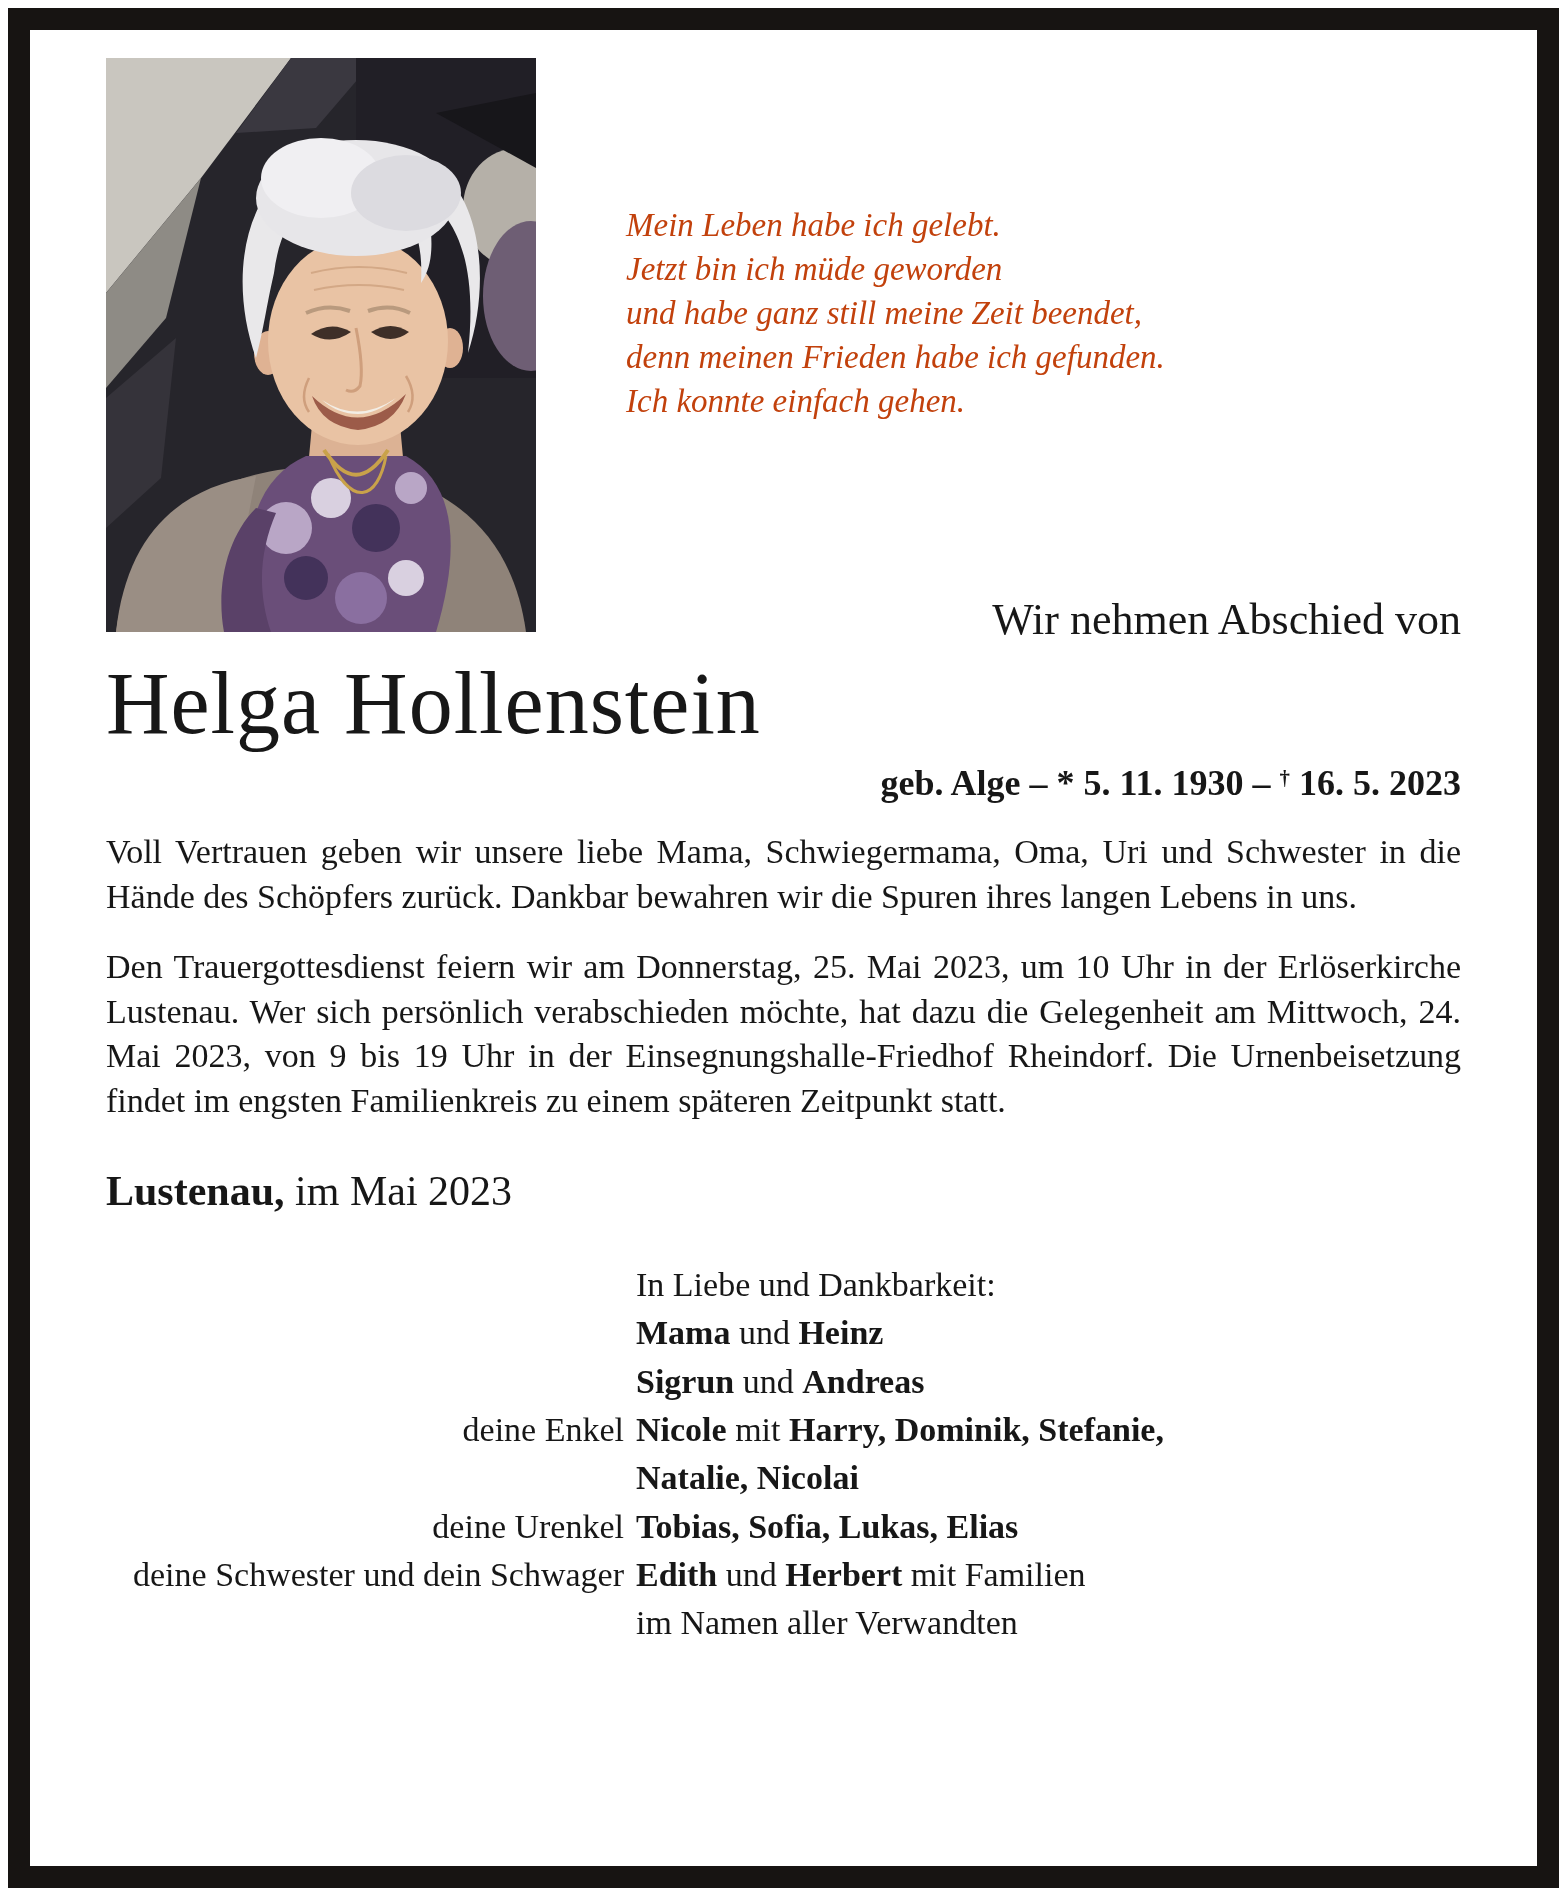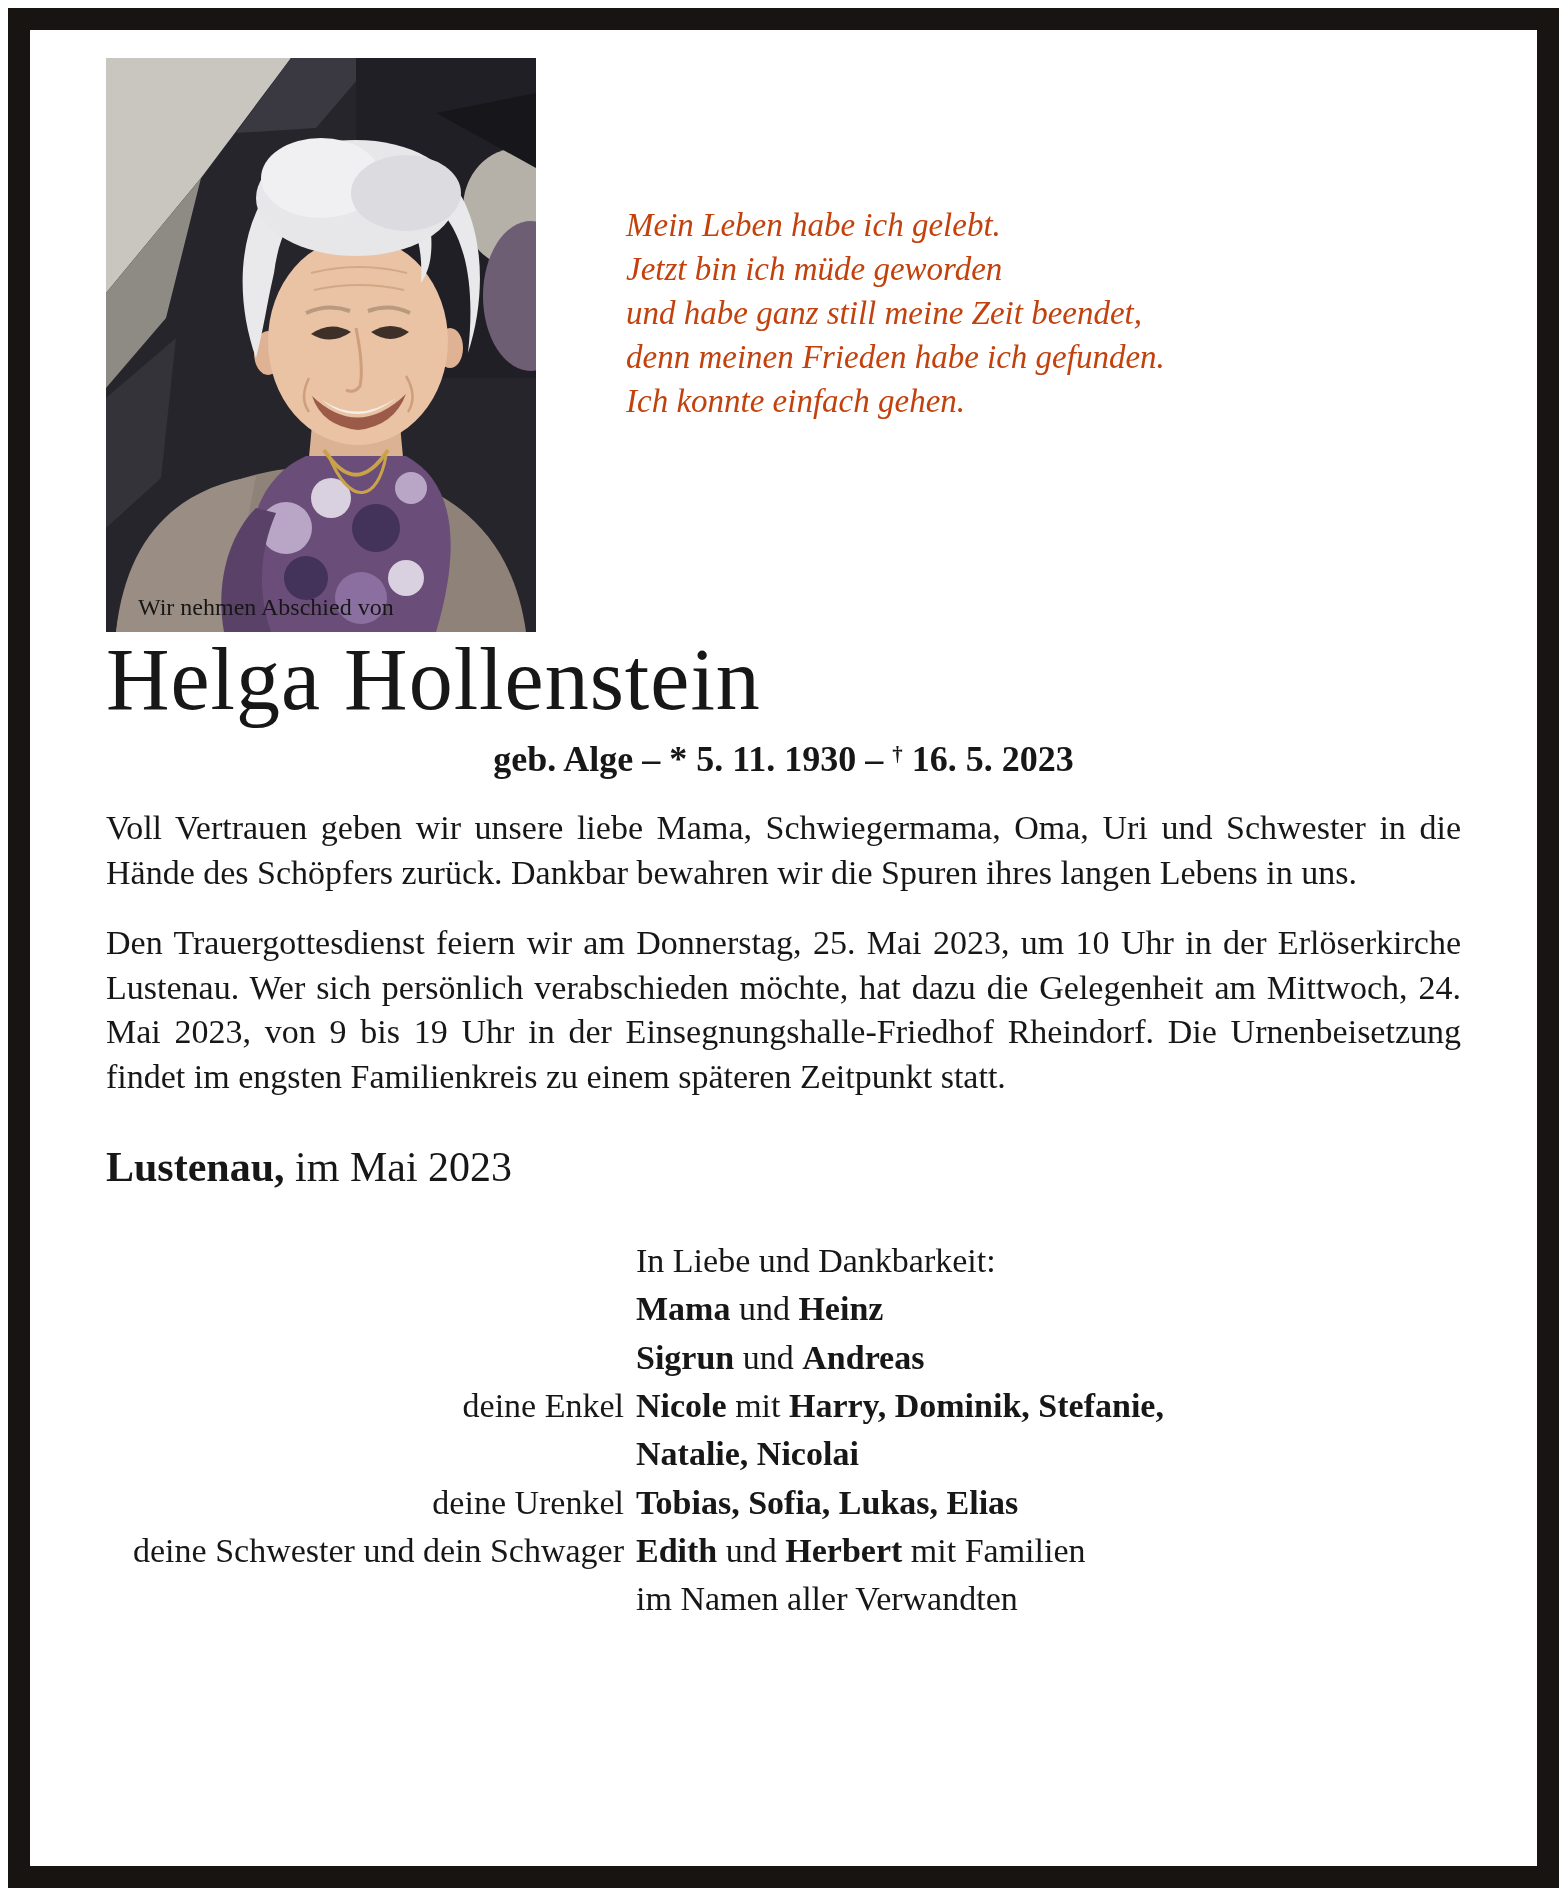--- a/index.html
+++ b/index.html
@@ -40,34 +40,33 @@
   .poem {
     margin-left: 90px;
     margin-top: 146px;
     font-style: italic;
     font-size: 33px;
     line-height: 1.33;
     color: #c2410c;
   }
 
   .intro {
-    text-align: left;
-    font-size: 24px;
+    text-align: right;
+    font-size: 44px;
     margin-top: -38px;
-    padding-left: 32px;
   }
   .name {
     text-align: left;
     font-size: 88px;
     font-weight: 400;
     margin: 8px 0 0 0;
     letter-spacing: 1px;
   }
   .dates {
-    text-align: center;
+    text-align: right;
     font-size: 36px;
     font-weight: bold;
     margin-top: 8px;
   }
   .dates .cross { font-size: 0.58em; vertical-align: 0.5em; }
 
   .paragraphs { margin-top: 6px; }
   .body-par {
     font-size: 34px;
     line-height: 1.31;

